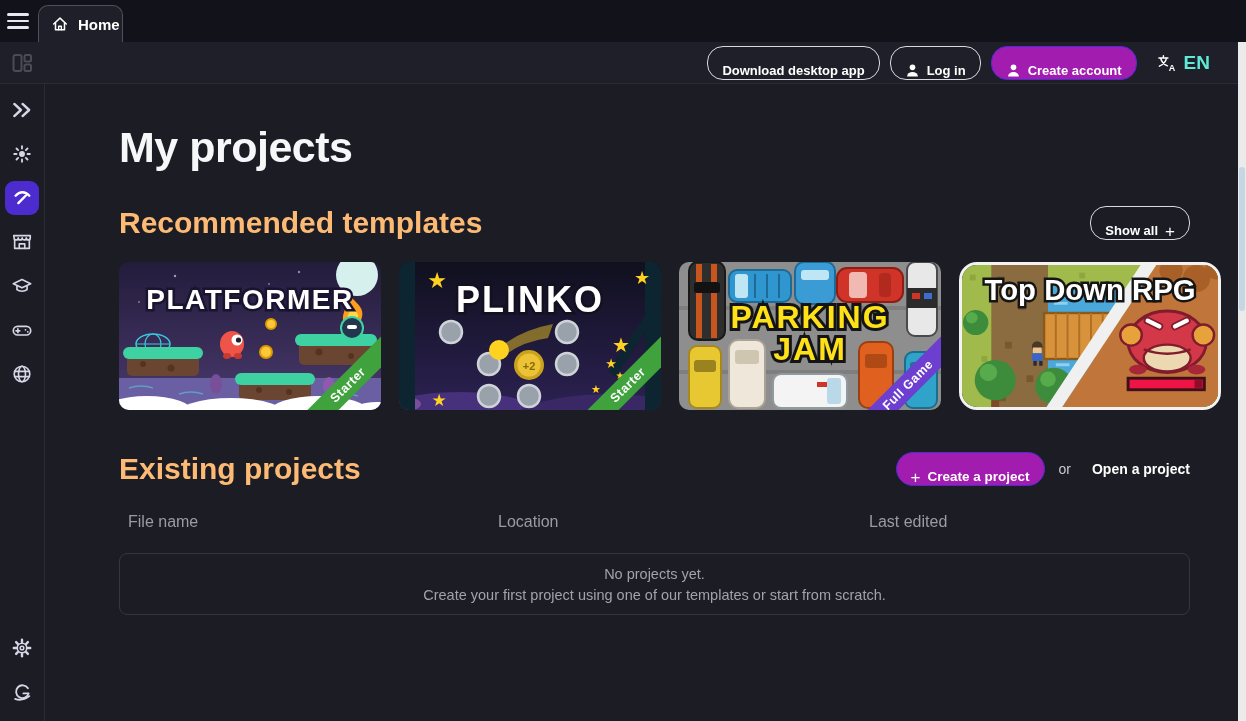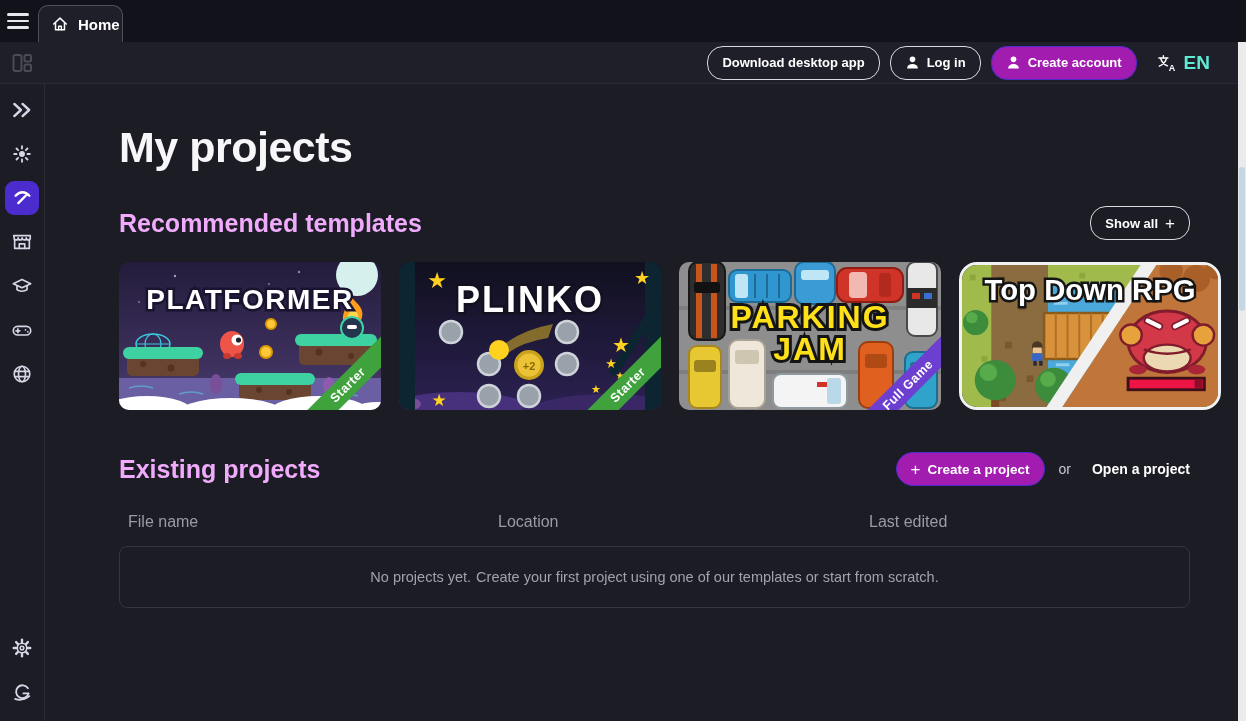--- a/index.html
+++ b/index.html
@@ -16,54 +16,54 @@
   .tab {
     margin-left:38px; height:37px; padding:0 2px 0 12px;
     background:#1f1f29; border:1px solid #50505c; border-bottom:none;
     border-radius:10px 10px 0 0; display:flex; align-items:center; gap:9px;
     color:#fff; font-weight:bold; font-size:15px; cursor:pointer;
   }
   
   .toolbar { height:42px; background:#1f1f29; border-bottom:1px solid #2b2b36; display:flex; align-items:center; padding:0 36px 0 10px; }
   .pm-icon { width:24px; height:24px; }
   .toolbar-right { margin-left:auto; display:flex; align-items:center; gap:10px; }
-  .btn { height:30px; border-radius:16px; display:flex; align-items:center; gap:7px; padding:16px 14px; font-family:inherit; font-size:13px; font-weight:bold; color:#fff; cursor:pointer; white-space:nowrap; }
+  .btn { height:30px; border-radius:16px; display:flex; gap:7px; padding:16px 14px; font-family:inherit; font-size:13px; font-weight:bold; color:#fff; cursor:pointer; white-space:nowrap; }
   .btn-outline { background:transparent; border:1px solid #d9d9df; }
   .btn-filled  { background:#a21caf; border:1px solid #4c2bcf; }
   .lang { display:flex; align-items:center; gap:7px; margin-left:10px; cursor:pointer; }
   .lang-label { font-size:19px; font-weight:bold; color:#5eead4; }
   
   .body-row { display:flex; height:637px;gap:32px; }
   .sidebar { width:45px; border-right:1px solid #2b2b36; display:flex; flex-direction:column; align-items:center; padding:14px 0 17px; gap:20px; flex-shrink:0; }
   .side-icon { width:24px; height:24px; display:flex; align-items:center; justify-content:center; cursor:pointer; }
   .side-icon svg { width:22px; height:22px; }
   .side-active { width:34px; height:34px; background:#4c2bcf; border-radius:9px; display:flex; align-items:center; justify-content:center; margin:-5px 0; cursor:pointer; }
   .spacer { flex:1; }
   .main { flex:1; padding:0 56px 0 42px; overflow:hidden; }
   h1 { margin-top:39px; font-size:43px; font-weight:800; letter-spacing:-0.5px; color:#f7f7f9; }
   .sec-row { margin-top:34px; display:flex; align-items:center; justify-content:space-between; }
-  h2 { font-size:25px; font-weight:800; color:#f0abfc; }
+  h2 { font-size:30px; font-weight:800; color:#fdba74; }
   .plus { font-size:17px; font-weight:normal; line-height:1; }
   
   .cards { margin-top:22px; display:flex; gap:18px; }
   .card { width:262px; height:148px; border-radius:10px; overflow:hidden; position:relative; cursor:pointer; flex-shrink:0; }
   .card svg { display:block; width:100%; height:100%; }
   .card-bordered { border:3px solid #f2f2f2; border-radius:18px; }
   .ribbon { position:absolute; right:-40px; bottom:14px; width:146px; transform:rotate(-45deg); text-align:center; font-size:12.5px; font-weight:bold; color:#fff; padding:4px 0; letter-spacing:.5px; }
   .ribbon-green { background:#3fa23c; }
   .ribbon-purple { background:#6d3fd0; }
   
   .exist-row { margin-top:42px; display:flex; align-items:center; }
   .exist-right { margin-left:auto; display:flex; align-items:center; }
   .btn-create { height:33px; border-radius:17px; font-size:13.5px; }
   .or-label { font-size:14px; color:#c9c9d1; margin:0 12px 0 14px; }
   .open-link { font-size:14px; font-weight:bold; color:#fff; background:none; border:none; font-family:inherit; cursor:pointer;margin-left:9px; }
   .table-head { margin-top:27px; display:flex; padding-left:9px; font-size:16px; color:#9b9ba5; }
   .th1 { width:370px; } .th2 { width:371px; } .th3 { flex:1; }
-  .empty-box { margin-top:15px; height:62px; border:1px solid #35353f; border-radius:8px; display:flex; flex-direction:row; align-items:center; justify-content:center; gap:5px; }
+  .empty-box { margin-top:22px; height:62px; border:1px solid #35353f; border-radius:8px; display:flex; flex-direction:column; align-items:center; justify-content:center; gap:5px; }
   .empty-box div { font-size:14.5px; color:#a2a2ab; }
   
   .scroll-track { position:fixed; top:42px; right:0; width:8px; height:679px; background:#ebebeb; }
   .scroll-thumb { position:absolute; top:125px; left:1px; width:6px; height:144px; background:#c5d7e2; border-radius:3px; }
   .ico-stroke { stroke:#d6d6e6; stroke-width:1.8; fill:none; stroke-linecap:round; stroke-linejoin:round; }
 </style>
 </head>
 <body>
 
 <div class="tabbar">

